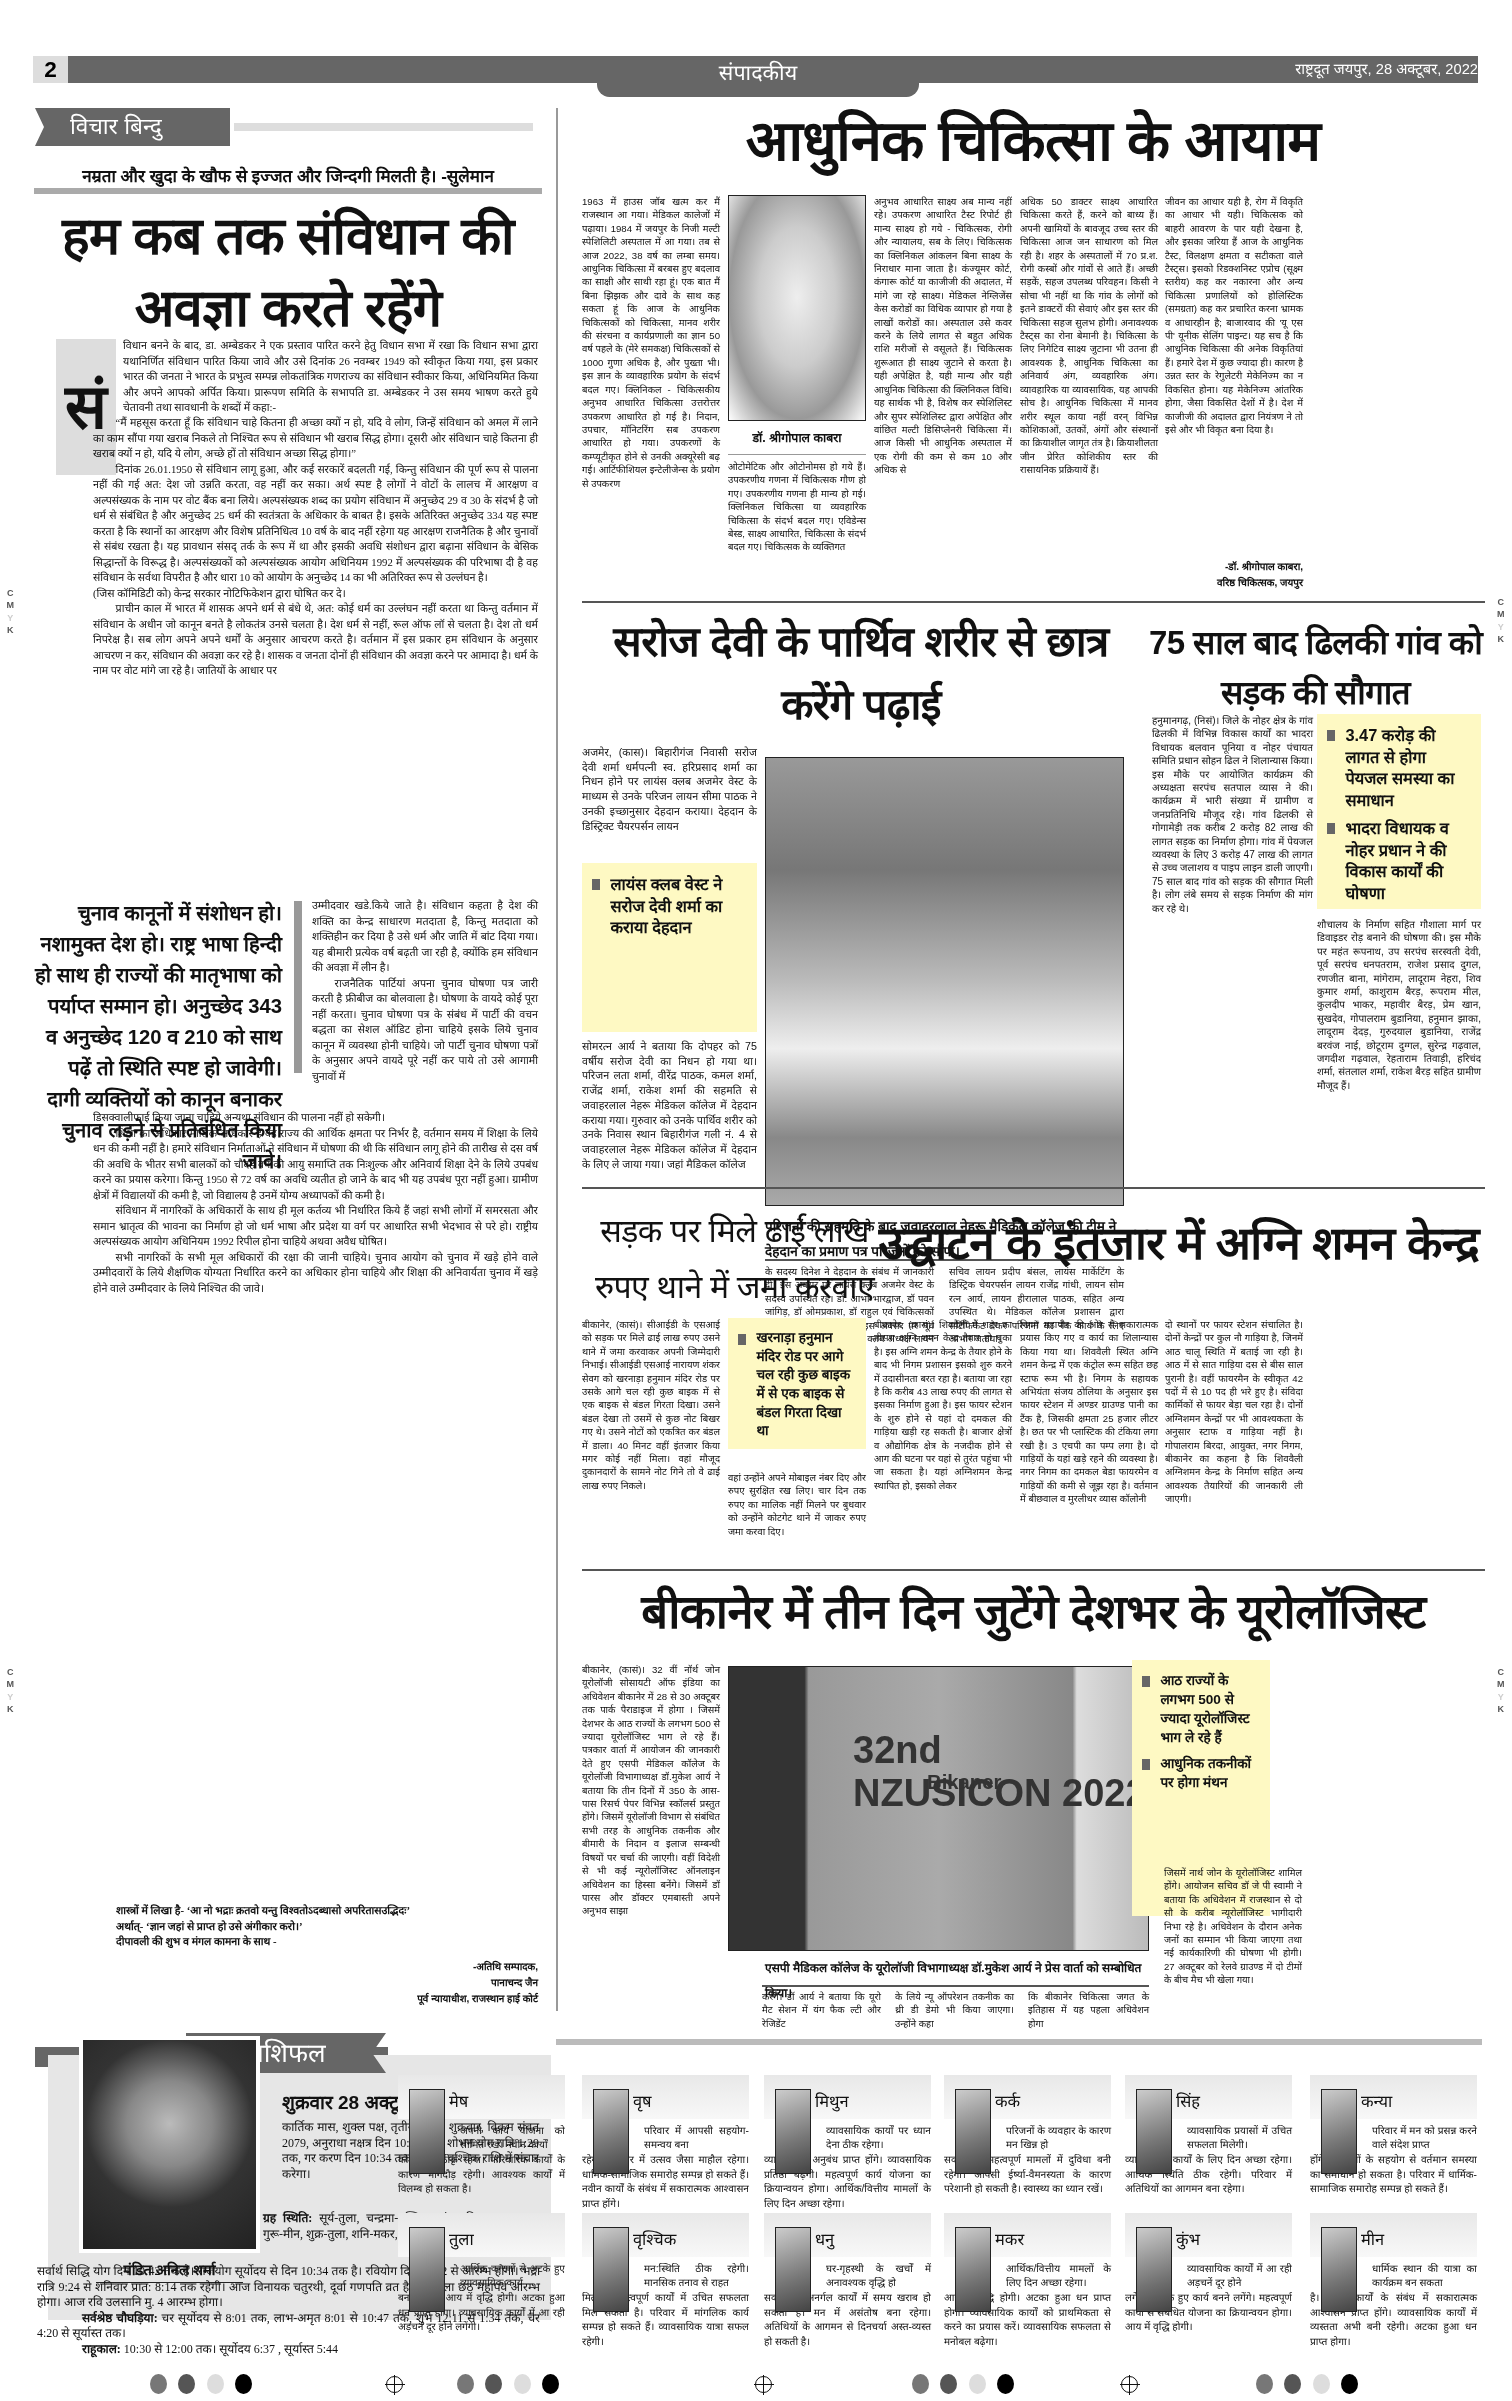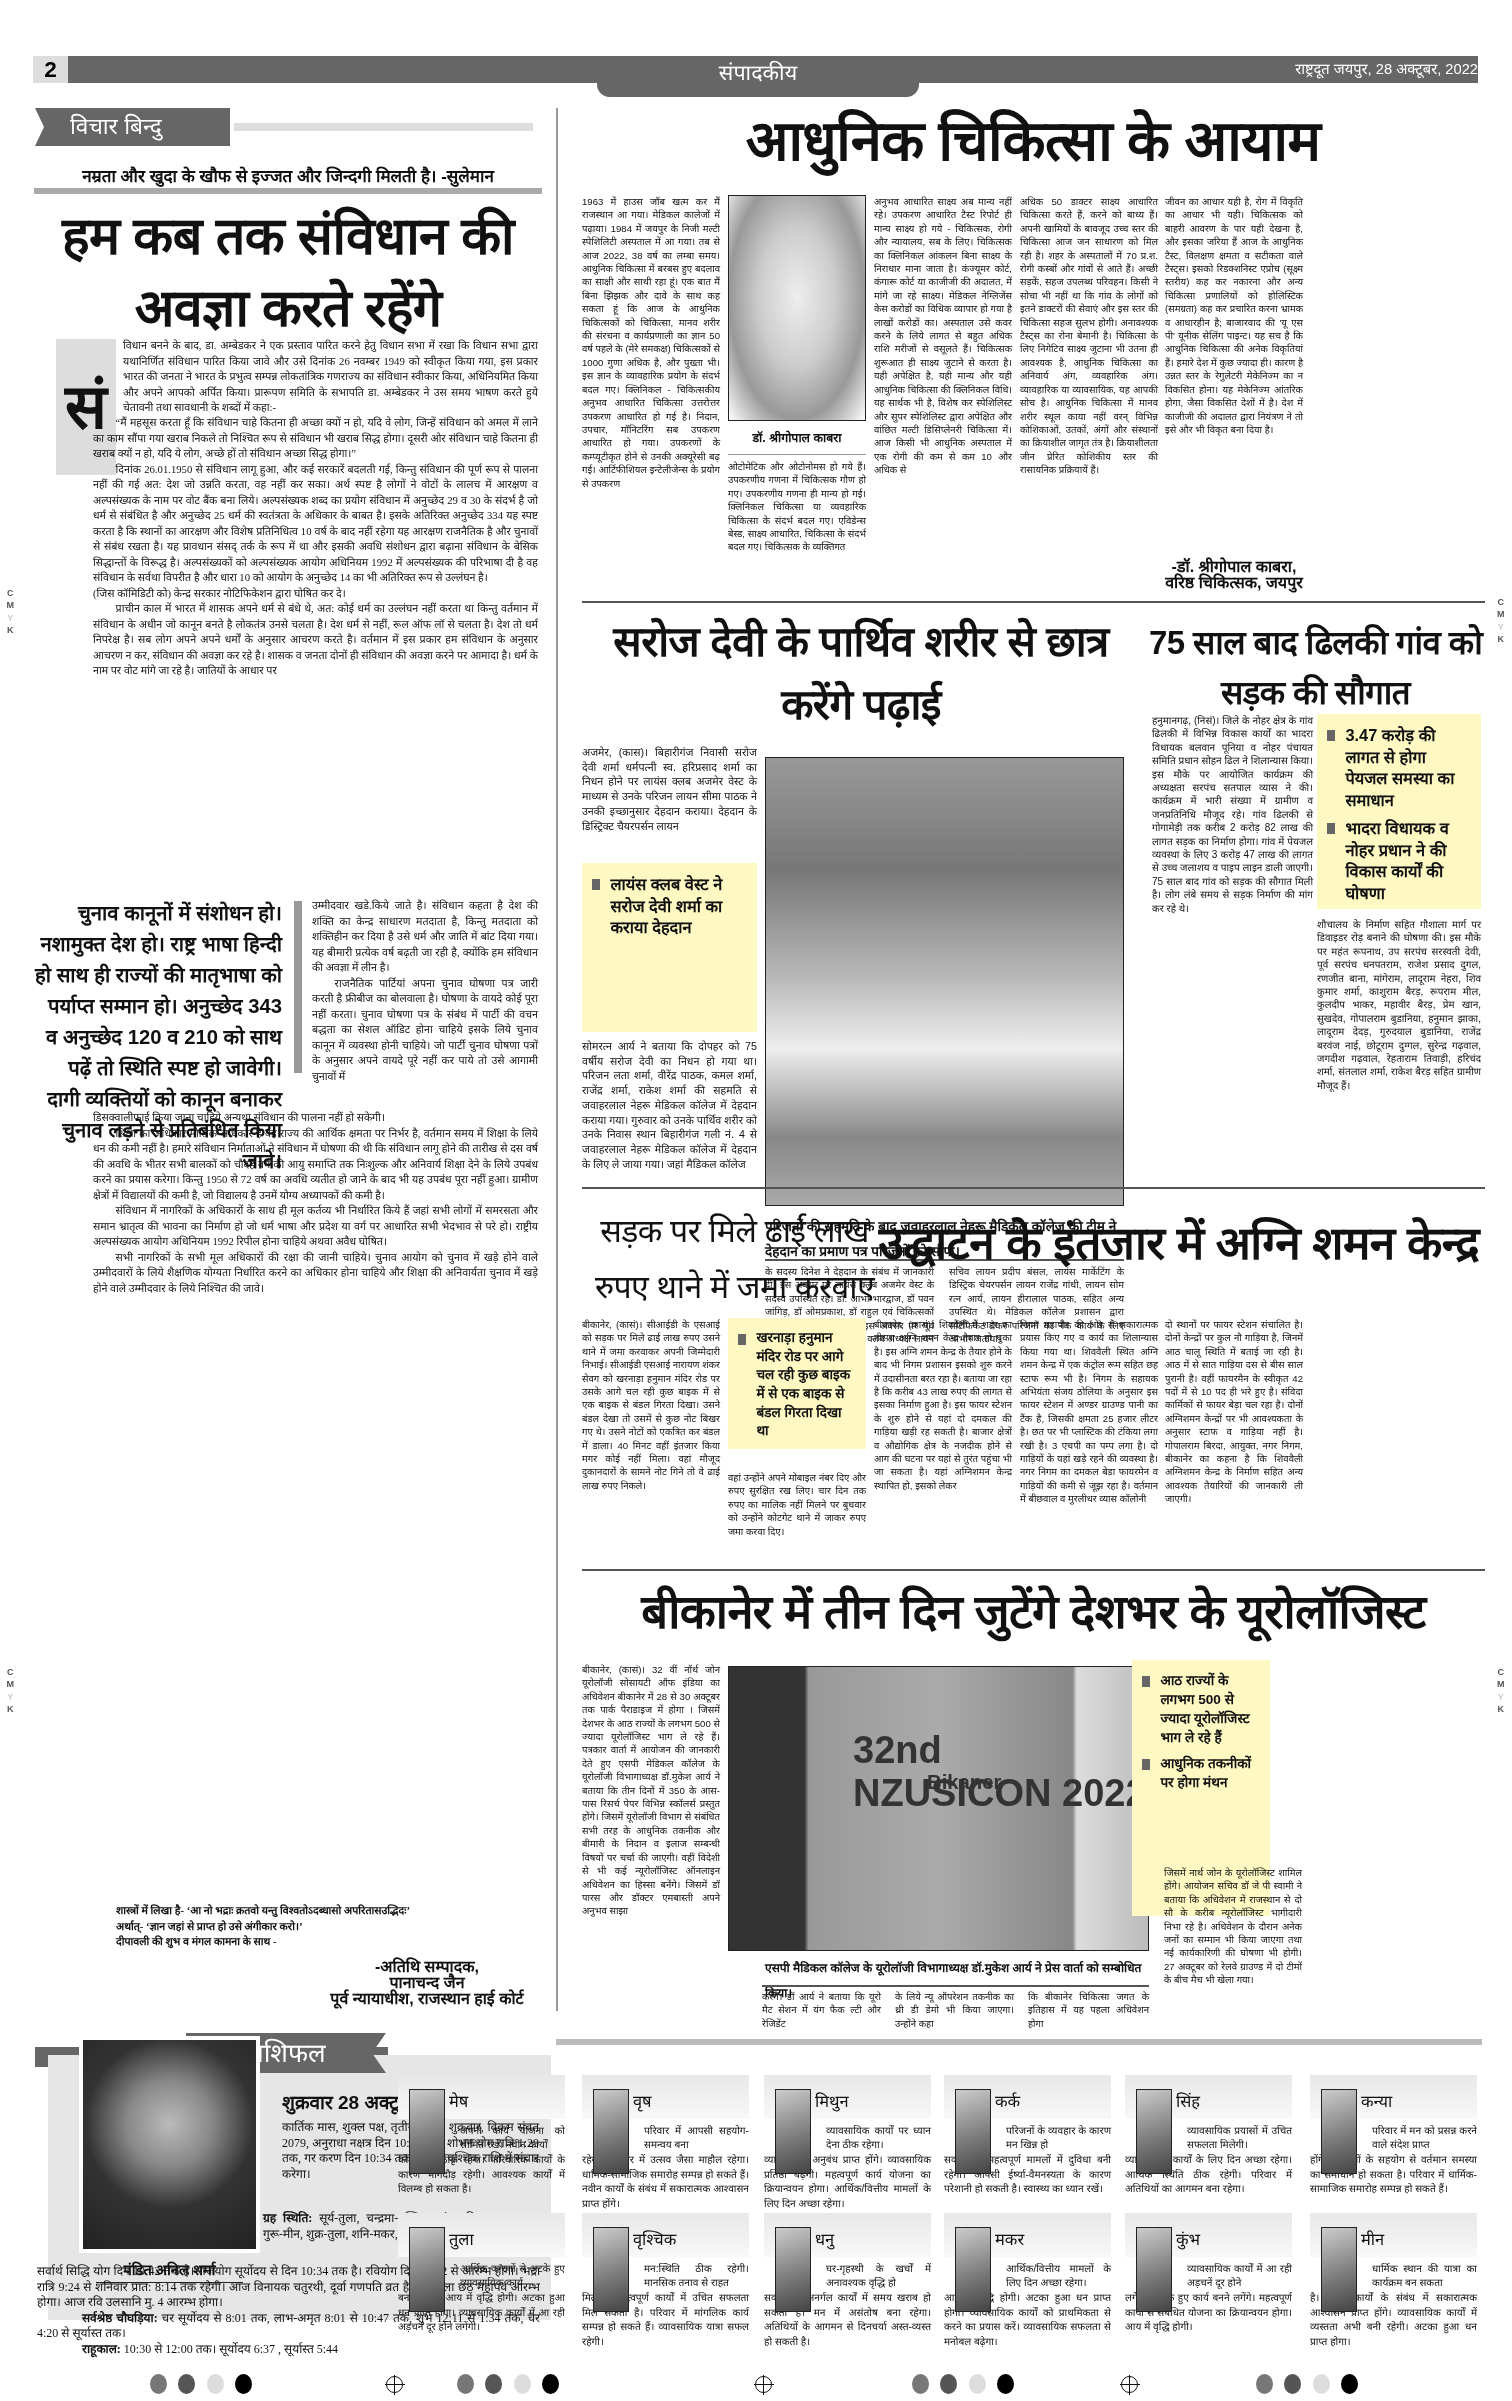--- a/index.html
+++ b/index.html
@@ -40,21 +40,21 @@
 .zname{position:absolute;left:51px;right:0;top:14px;font-size:16.4px;font-weight:normal}
 .ztext{font-size:10.2px;line-height:14.7px;text-align:justify;padding-left:62px;margin-top:4.5px}
 .ztext2{font-size:10.2px;line-height:14.7px;text-align:justify}
 .dots{position:absolute;display:flex;gap:11.3px}
 .dot{width:17px;height:20.3px;border-radius:50%}
 .reg{position:absolute;width:17px;height:17px;border:1.1px solid #111;border-radius:50%}
 .reg:before,.reg:after{content:"";position:absolute;background:#111}
 .reg:before{left:7.3px;top:-2.3px;width:1.1px;height:20.3px}
 .reg:after{top:7.3px;left:-2.3px;height:1.1px;width:20.3px}
 .cmyk{position:absolute;font-size:9px;color:#555;font-weight:bold;line-height:12.4px;width:11.3px;text-align:center}
-.sig{text-align:center;font-size:16px;font-weight:bold;line-height:16px}
+.sig{text-align:right;font-size:10px;font-weight:bold;line-height:16px}
 </style>
 </head>
 <body>
 
 <div class="abs mastbar"></div>
 <div class="abs pgnum">2</div>
 <div class="abs sectab">संपादकीय</div>
 <div class="abs mastdate">राष्ट्रदूत जयपुर, 28 अक्टूबर, 2022</div>
 
 <div class="vl" style="left:556px;top:108px;width:2.3px;height:1903px"></div>

